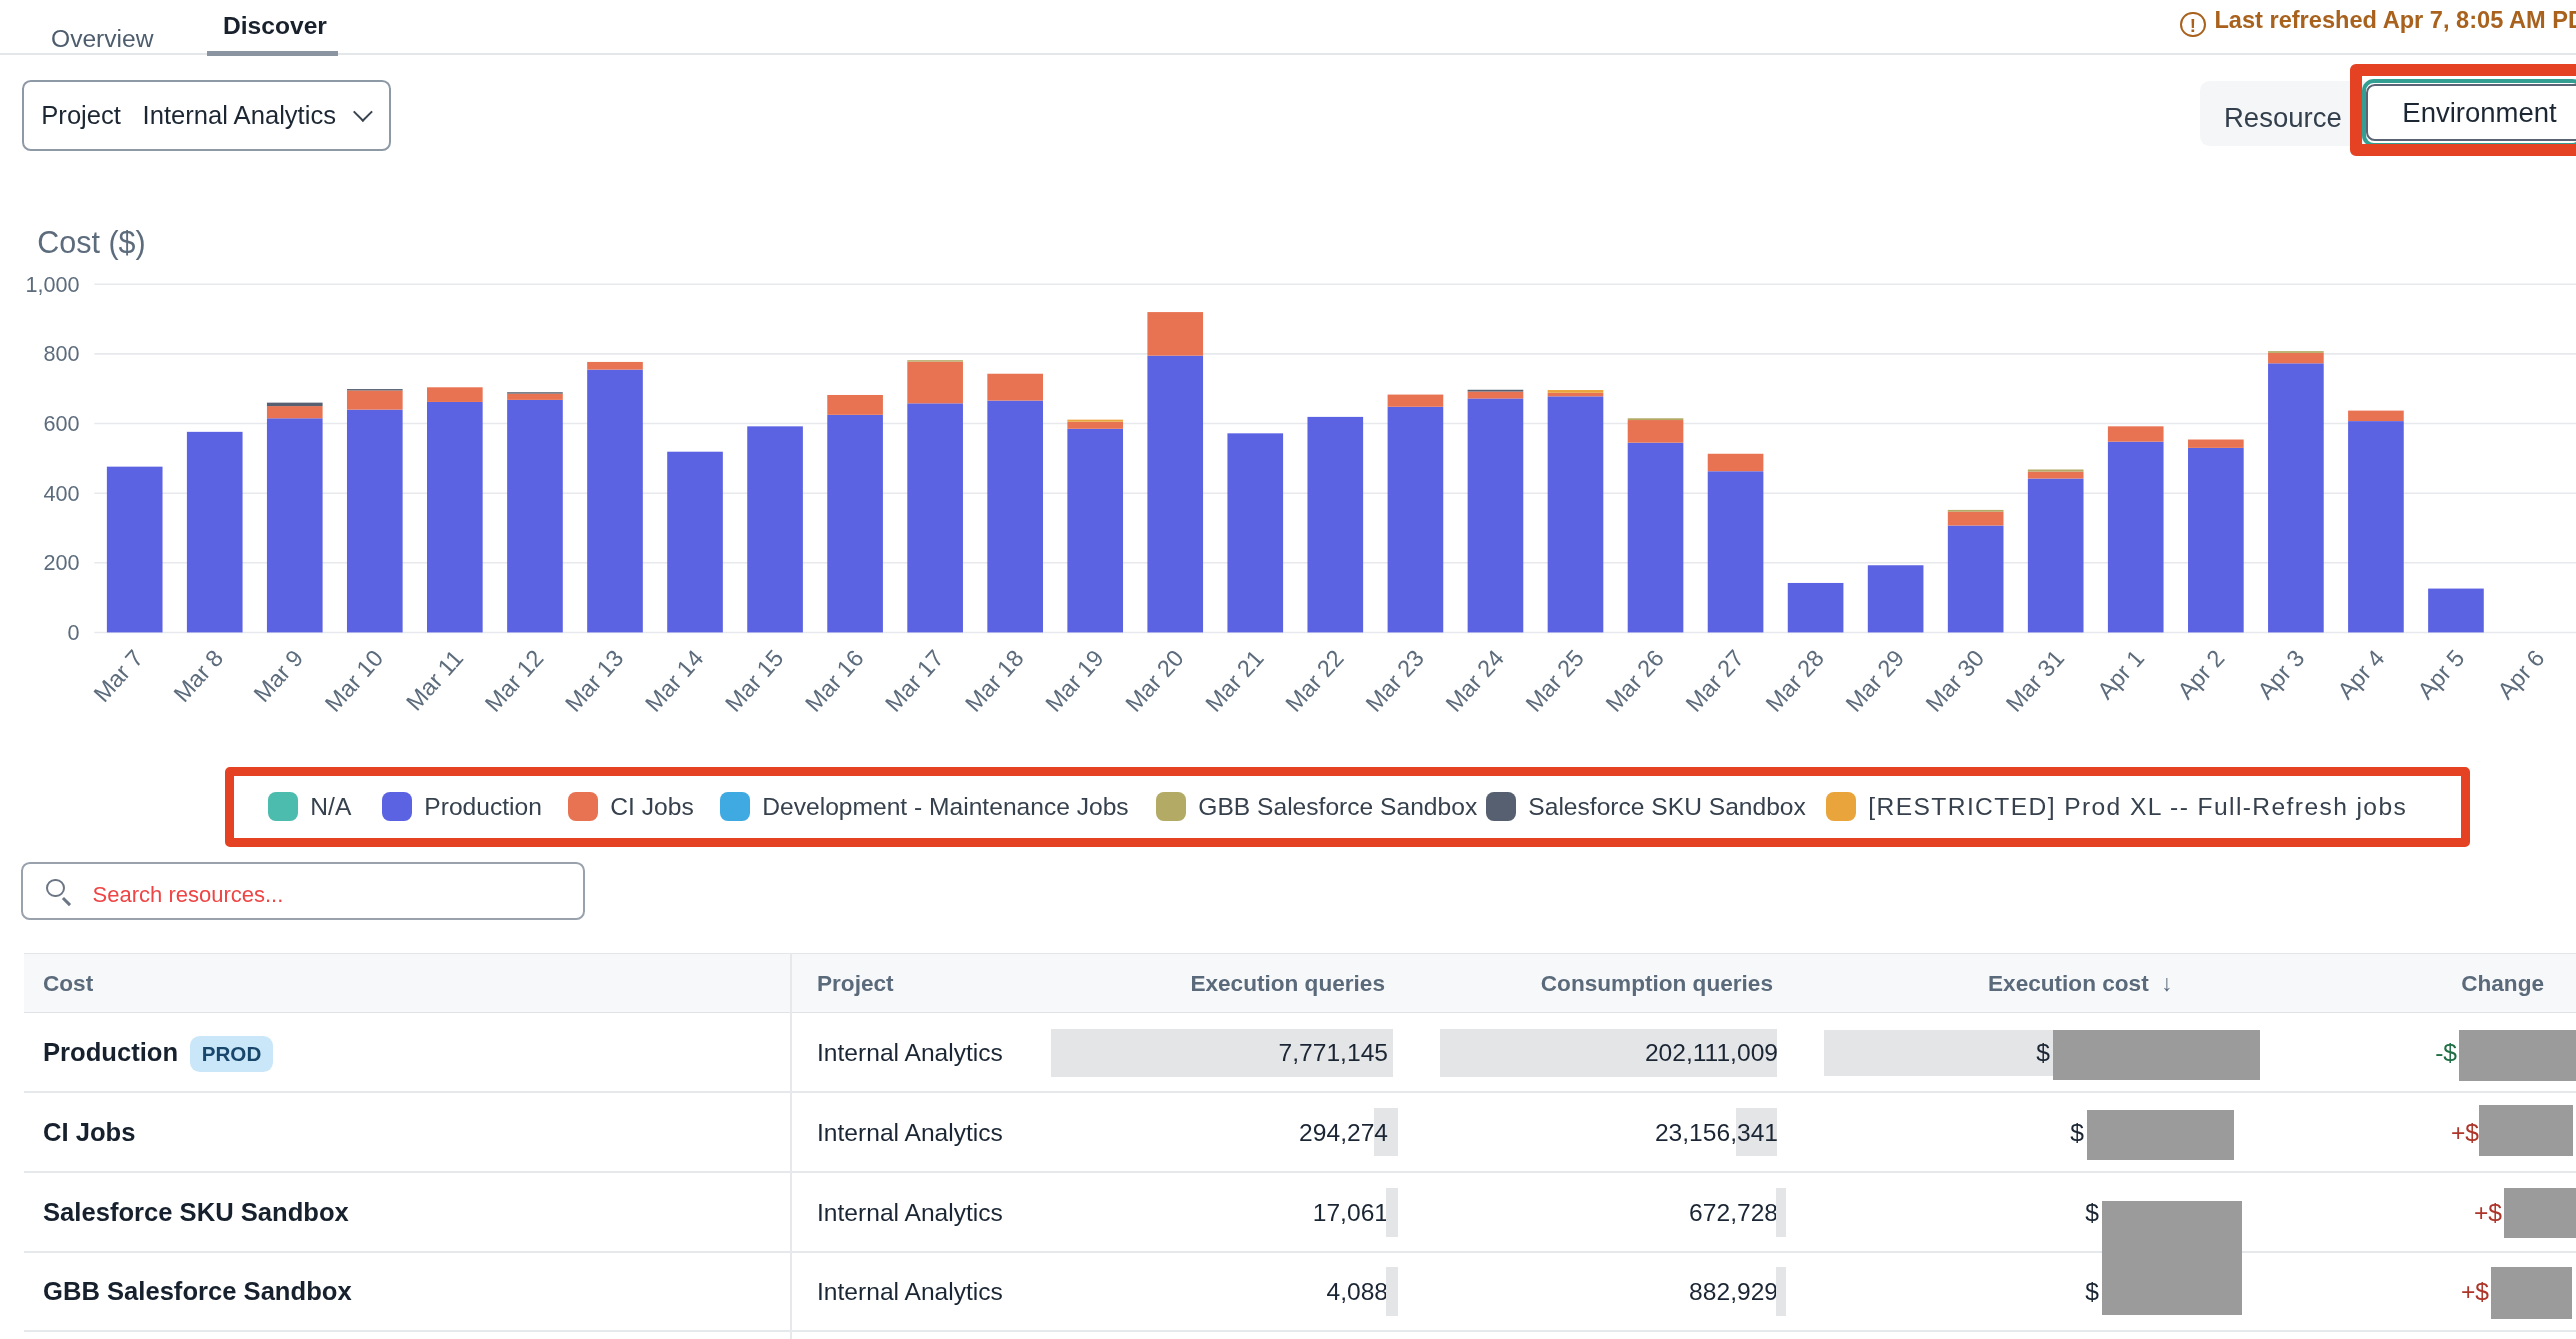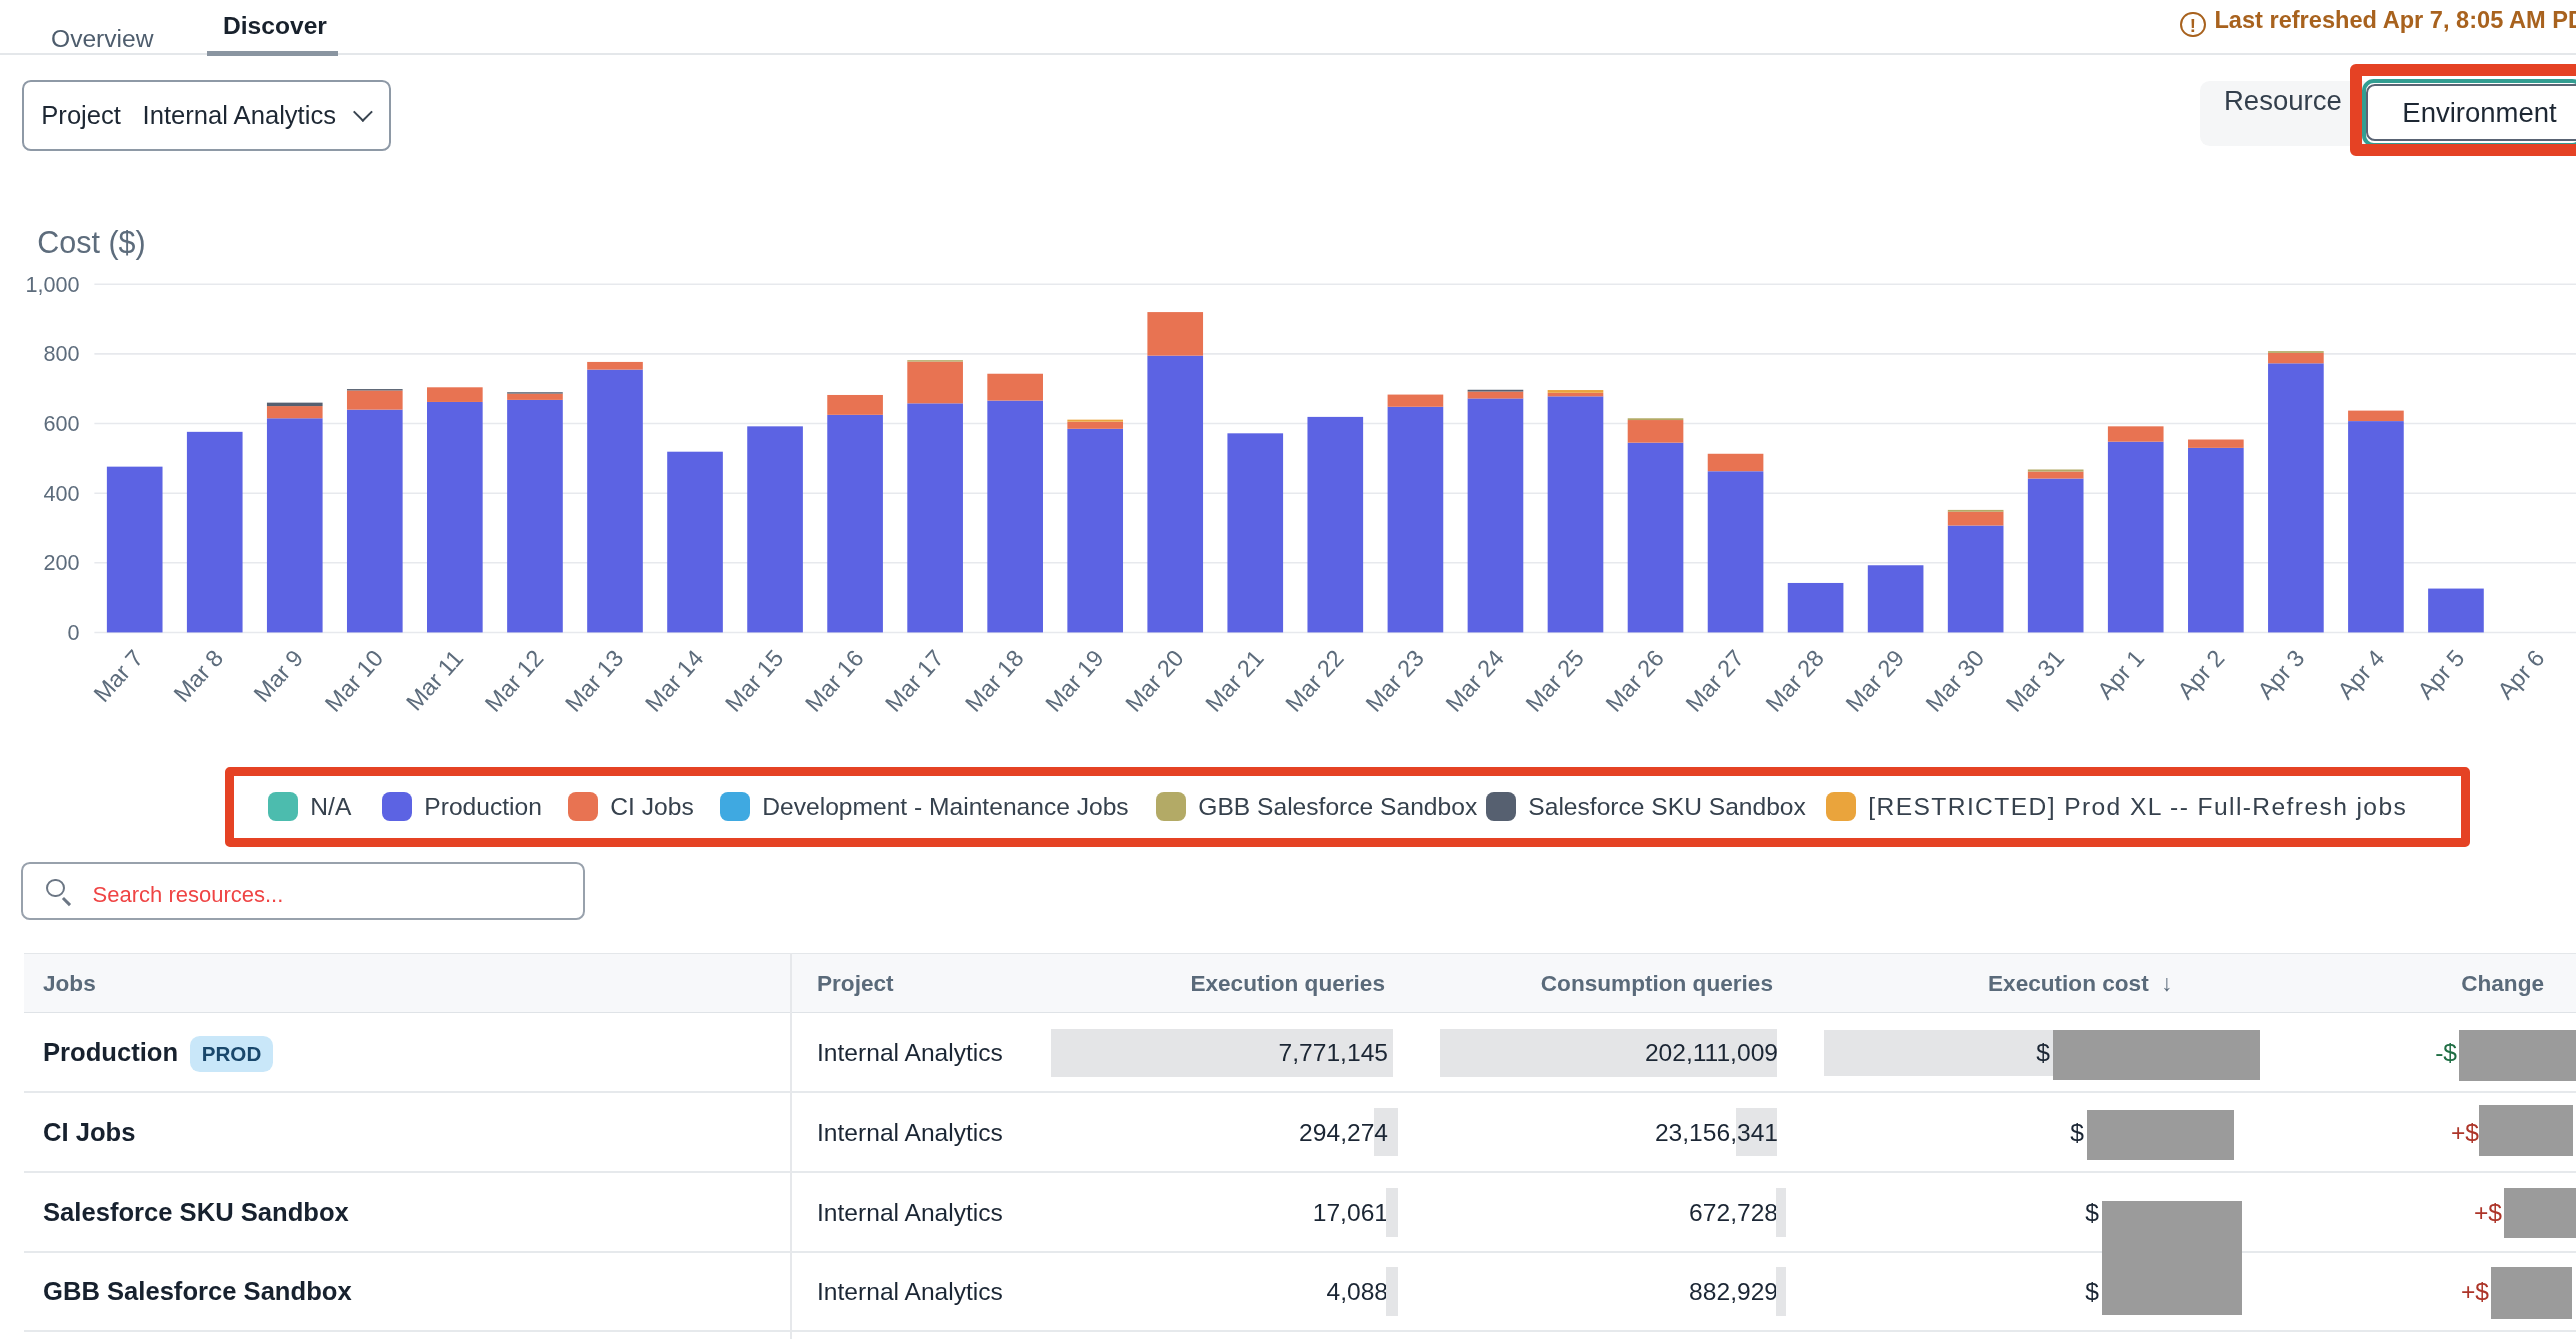--- a/index.html
+++ b/index.html
@@ -19,21 +19,21 @@
 .projbtn { position:absolute; left:21.6px; top:80px; width:369px; height:71px; border:2px solid #8e99a6;
   border-radius:8.8px; font-size:25.6px; color:#1d2733; display:flex; align-items:center; }
 .projbtn .pl { margin-left:17.7px; }
 .projbtn .pv { margin-left:21.6px; }
 .chev { margin-left:19.7px; width:13.8px; height:13.8px; border-right:2.5px solid #394450; border-bottom:2.5px solid #394450;
   transform:rotate(45deg); margin-top:-7.9px; }
 
 
 .seg { position:absolute; top:81px; left:2200px; width:165px; height:65px; background:#f5f6f7;
   border-radius:9.8px 0 0 9.8px; }
-.seg-label { position:absolute; top:85px; left:2224px; font-size:27.5px; color:#333f4c; }
+.seg-label { position:absolute; top:102px; left:2224px; font-size:27.5px; color:#333f4c; }
 .envbtn { position:absolute; top:84px; left:2366px; width:227px; height:57px; background:#fff;
   border:2.5px solid #5a6474; border-radius:8.8px; font-size:27.5px; color:#1d2733;
   display:flex; align-items:center; justify-content:center; }
 .envring { position:absolute; top:79px; left:2362px; width:222px; height:68px; border:4.9px solid #339e92;
   border-radius:11.8px; }
 .redbox1 { position:absolute; top:64px; left:2350px; width:256px; height:92px; border:12.8px solid #e54224; border-radius:5.9px; }
 
 
 .legend { position:absolute; left:0; top:767px; width:2576px; height:81px; }
 .litem { position:absolute; top:23.6px; height:32px; display:flex; align-items:center; }
@@ -223,21 +223,21 @@
     </div>
   </div>
 <div class="redbox2"></div>
 
 <div class="search">
     <span class="mag"></span>
     <span class="ph">Search resources...</span>
   </div>
 
 <div class="thead"></div>
-<div class="hl" style="left:43px;">Jobs</div>
+<div class="hl" style="left:43px;">Cost</div>
 <div class="hl" style="left:817px;">Project</div>
 <div class="hl" style="right:1191px;">Execution queries</div>
 <div class="hl" style="right:803px;">Consumption queries</div>
 <div class="hl" style="left:1988px;">Execution cost&nbsp;&nbsp;↓</div>
 <div class="hl" style="right:32px;">Change</div>
 
 <div class="rowsep" style="top:1091px;"></div>
 <div class="rowsep" style="top:1171px;"></div>
 <div class="rowsep" style="top:1251px;"></div>
 <div class="rowsep" style="top:1330px;"></div>

